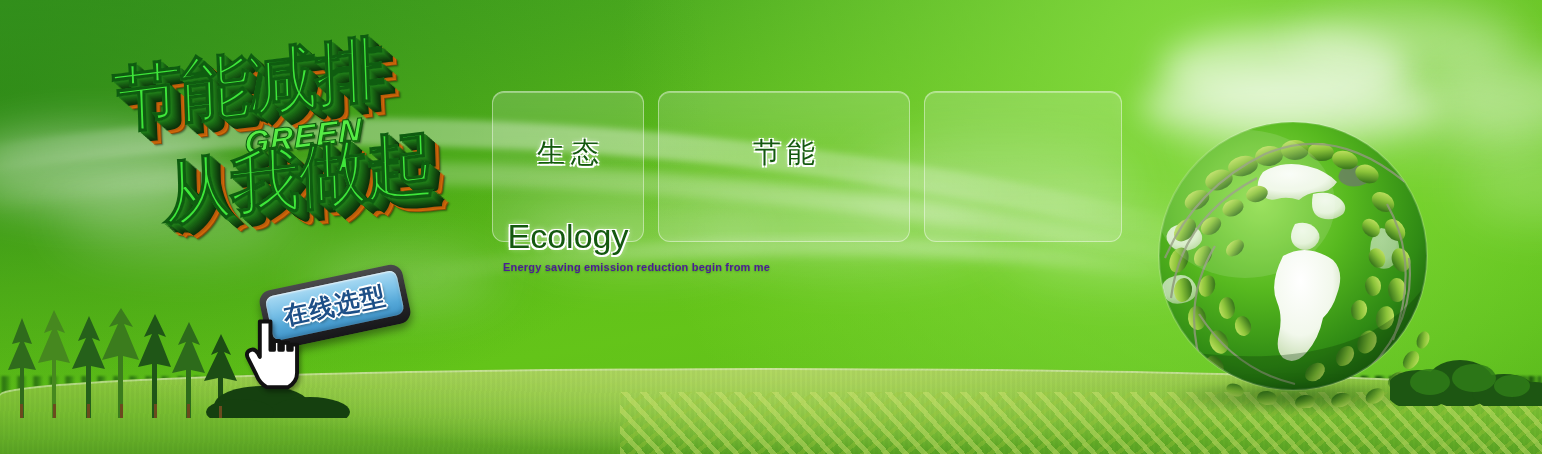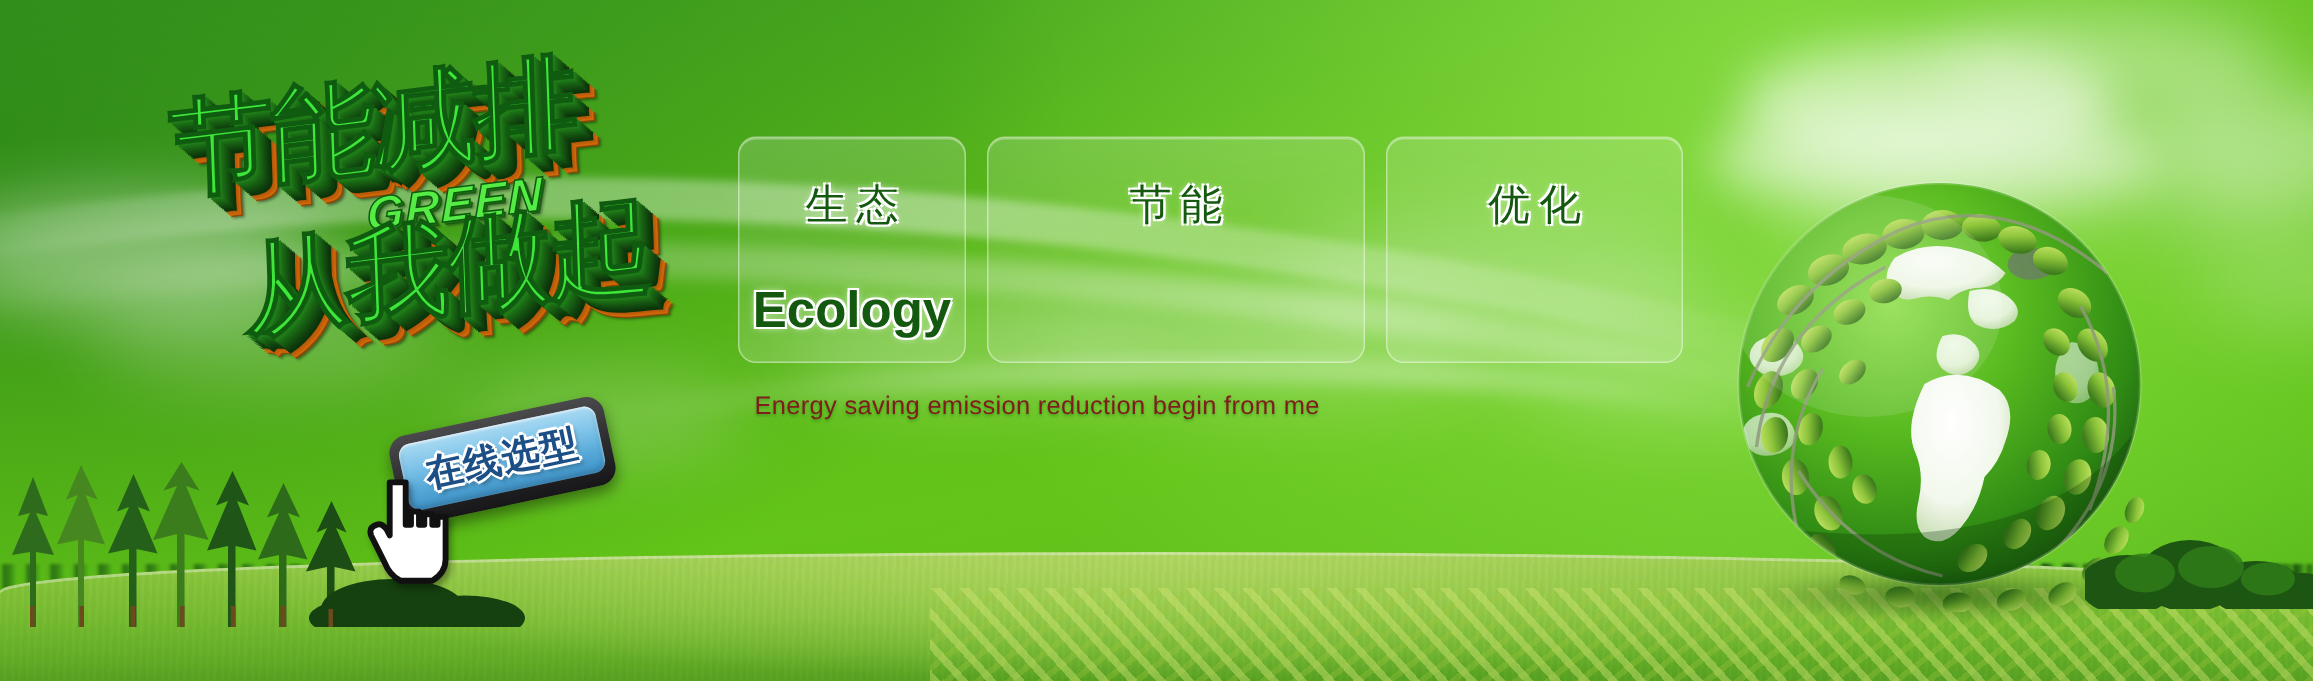--- a/index.html
+++ b/index.html
@@ -172,47 +172,47 @@
     align-items:stretch;
   }
   .card{
     width:152px; height:151px;
     border-radius:12px;
     border:1px solid rgba(255,255,255,.42);
     background:linear-gradient(180deg, rgba(255,255,255,.17) 0%, rgba(255,255,255,.09) 48%, rgba(255,255,255,.16) 100%);
     box-shadow:inset 0 1px 0 rgba(255,255,255,.35);
     display:flex; flex-direction:column; align-items:center;
     justify-content:flex-start;
-    padding-top:26px;
+    padding-top:42px;
   }
   .card.wide{ width:252px;justify-content:space-between; }
   .card.wide2{ width:198px; }
   .card-cn{
     font-size:28px; color:#14590f;
     letter-spacing:6px; text-indent:6px;
     text-shadow:
       -1.5px -1.5px 0 #fff, 1.5px -1.5px 0 #fff, -1.5px 1.5px 0 #fff, 1.5px 1.5px 0 #fff,
       0 0 5px rgba(255,255,255,.9);
     white-space:nowrap;
   }
   .card-en{
-    margin-top:32px;
+    margin-top:45px;
     font-size:34px; color:#14590f;
     text-shadow:
       -1.5px -1.5px 0 #fff, 1.5px -1.5px 0 #fff, -1.5px 1.5px 0 #fff, 1.5px 1.5px 0 #fff,
       0 0 6px rgba(255,255,255,.85);
     white-space:nowrap;
-    font-weight:bold;
   }
   .tagline{
     position:absolute; left:503px; top:261px;
-    font-size:17px; color:#7f1d1d;
+    font-size:11px; color:#4c1d95;
     letter-spacing:.2px;
     text-shadow:0 1px 2px rgba(0,90,0,.35);
     white-space:nowrap;
+    font-weight:bold;
   }
 
   
   .globe-wrap{
     position:absolute; left:1145px; top:108px;
     width:296px; height:300px;
   }
   .globe-shadow{
     position:absolute; left:18px; bottom:-6px; width:262px; height:34px;
     background:radial-gradient(ellipse at 50% 50%, rgba(12,60,8,.55) 0%, rgba(12,60,8,0) 70%);
@@ -322,21 +322,20 @@
 
   <div class="cards">
     <div class="card">
       <div class="card-cn">生态</div>
       <div class="card-en">Ecology</div>
     </div>
     <div class="card wide">
       <div class="card-cn">节能</div>
     </div>
     <div class="card wide2">
-      <div class="card-cn">优化</div>
     </div>
   </div>
 
   <div class="tagline">Energy saving emission reduction begin from me</div>
 
   <div class="globe-wrap">
     <div class="globe-shadow"></div>
     <svg viewBox="0 0 296 300" width="296" height="300">
       <defs>
         <radialGradient id="gsph" cx="38%" cy="30%" r="78%">

